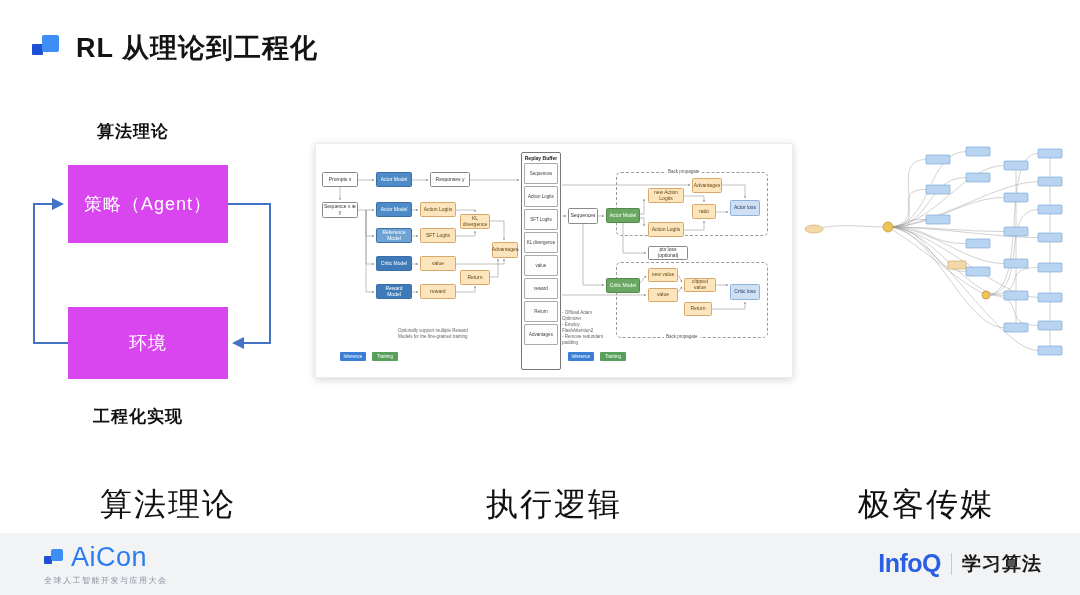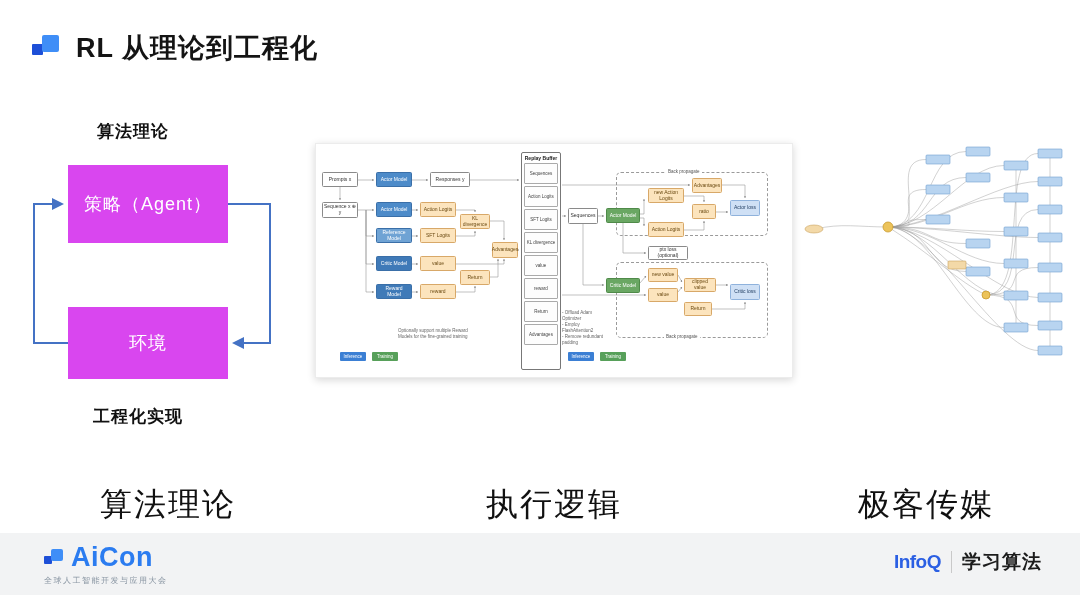--- a/index.html
+++ b/index.html
@@ -42,24 +42,24 @@
   #eng-graph .tan{fill:#f3d9a8;stroke:#caa15c;stroke-width:0.6}
   
   .caption{position:absolute;font-size:32px;font-weight:400;color:#111;letter-spacing:2px}
   
   .footer{position:absolute;left:0;top:533px;width:1080px;height:62px;background:#f2f3f4}
   .aicon-wrap{position:absolute;left:44px;top:9px}
   .aicon-row{display:flex;align-items:center;gap:7px}
   .aicon-mark{position:relative;width:20px;height:20px}
   .aicon-mark .sq-s{left:0;top:8px;width:8px;height:8px}
   .aicon-mark .sq-b{left:7px;top:1px;width:12px;height:12px}
-  .aicon-name{font-size:27px;font-weight:700;color:#2b7cf0;letter-spacing:0.5px}
+  .aicon-name{font-size:27px;font-weight:400;color:#2b7cf0;letter-spacing:0.5px}
   .aicon-tag{font-size:8px;color:#8a96a3;letter-spacing:1.5px;margin-top:2px}
   .infoq-wrap{position:absolute;right:38px;top:16px;display:flex;align-items:center;gap:10px}
-  .infoq-name{font-size:19px;font-weight:800;color:#2b5fe3;letter-spacing:-0.5px}
+  .infoq-name{font-size:25px;font-weight:800;color:#2b5fe3;letter-spacing:-0.5px}
   .logo-divider{width:1px;height:22px;background:#c9c9c9}
   .geek-name{font-size:19px;font-weight:700;color:#1c1c1c;letter-spacing:1px}
 </style>
 </head>
 <body>
 
 <div id="slide">
 
   <div class="title-mark">
     <div class="sq-s"></div>

